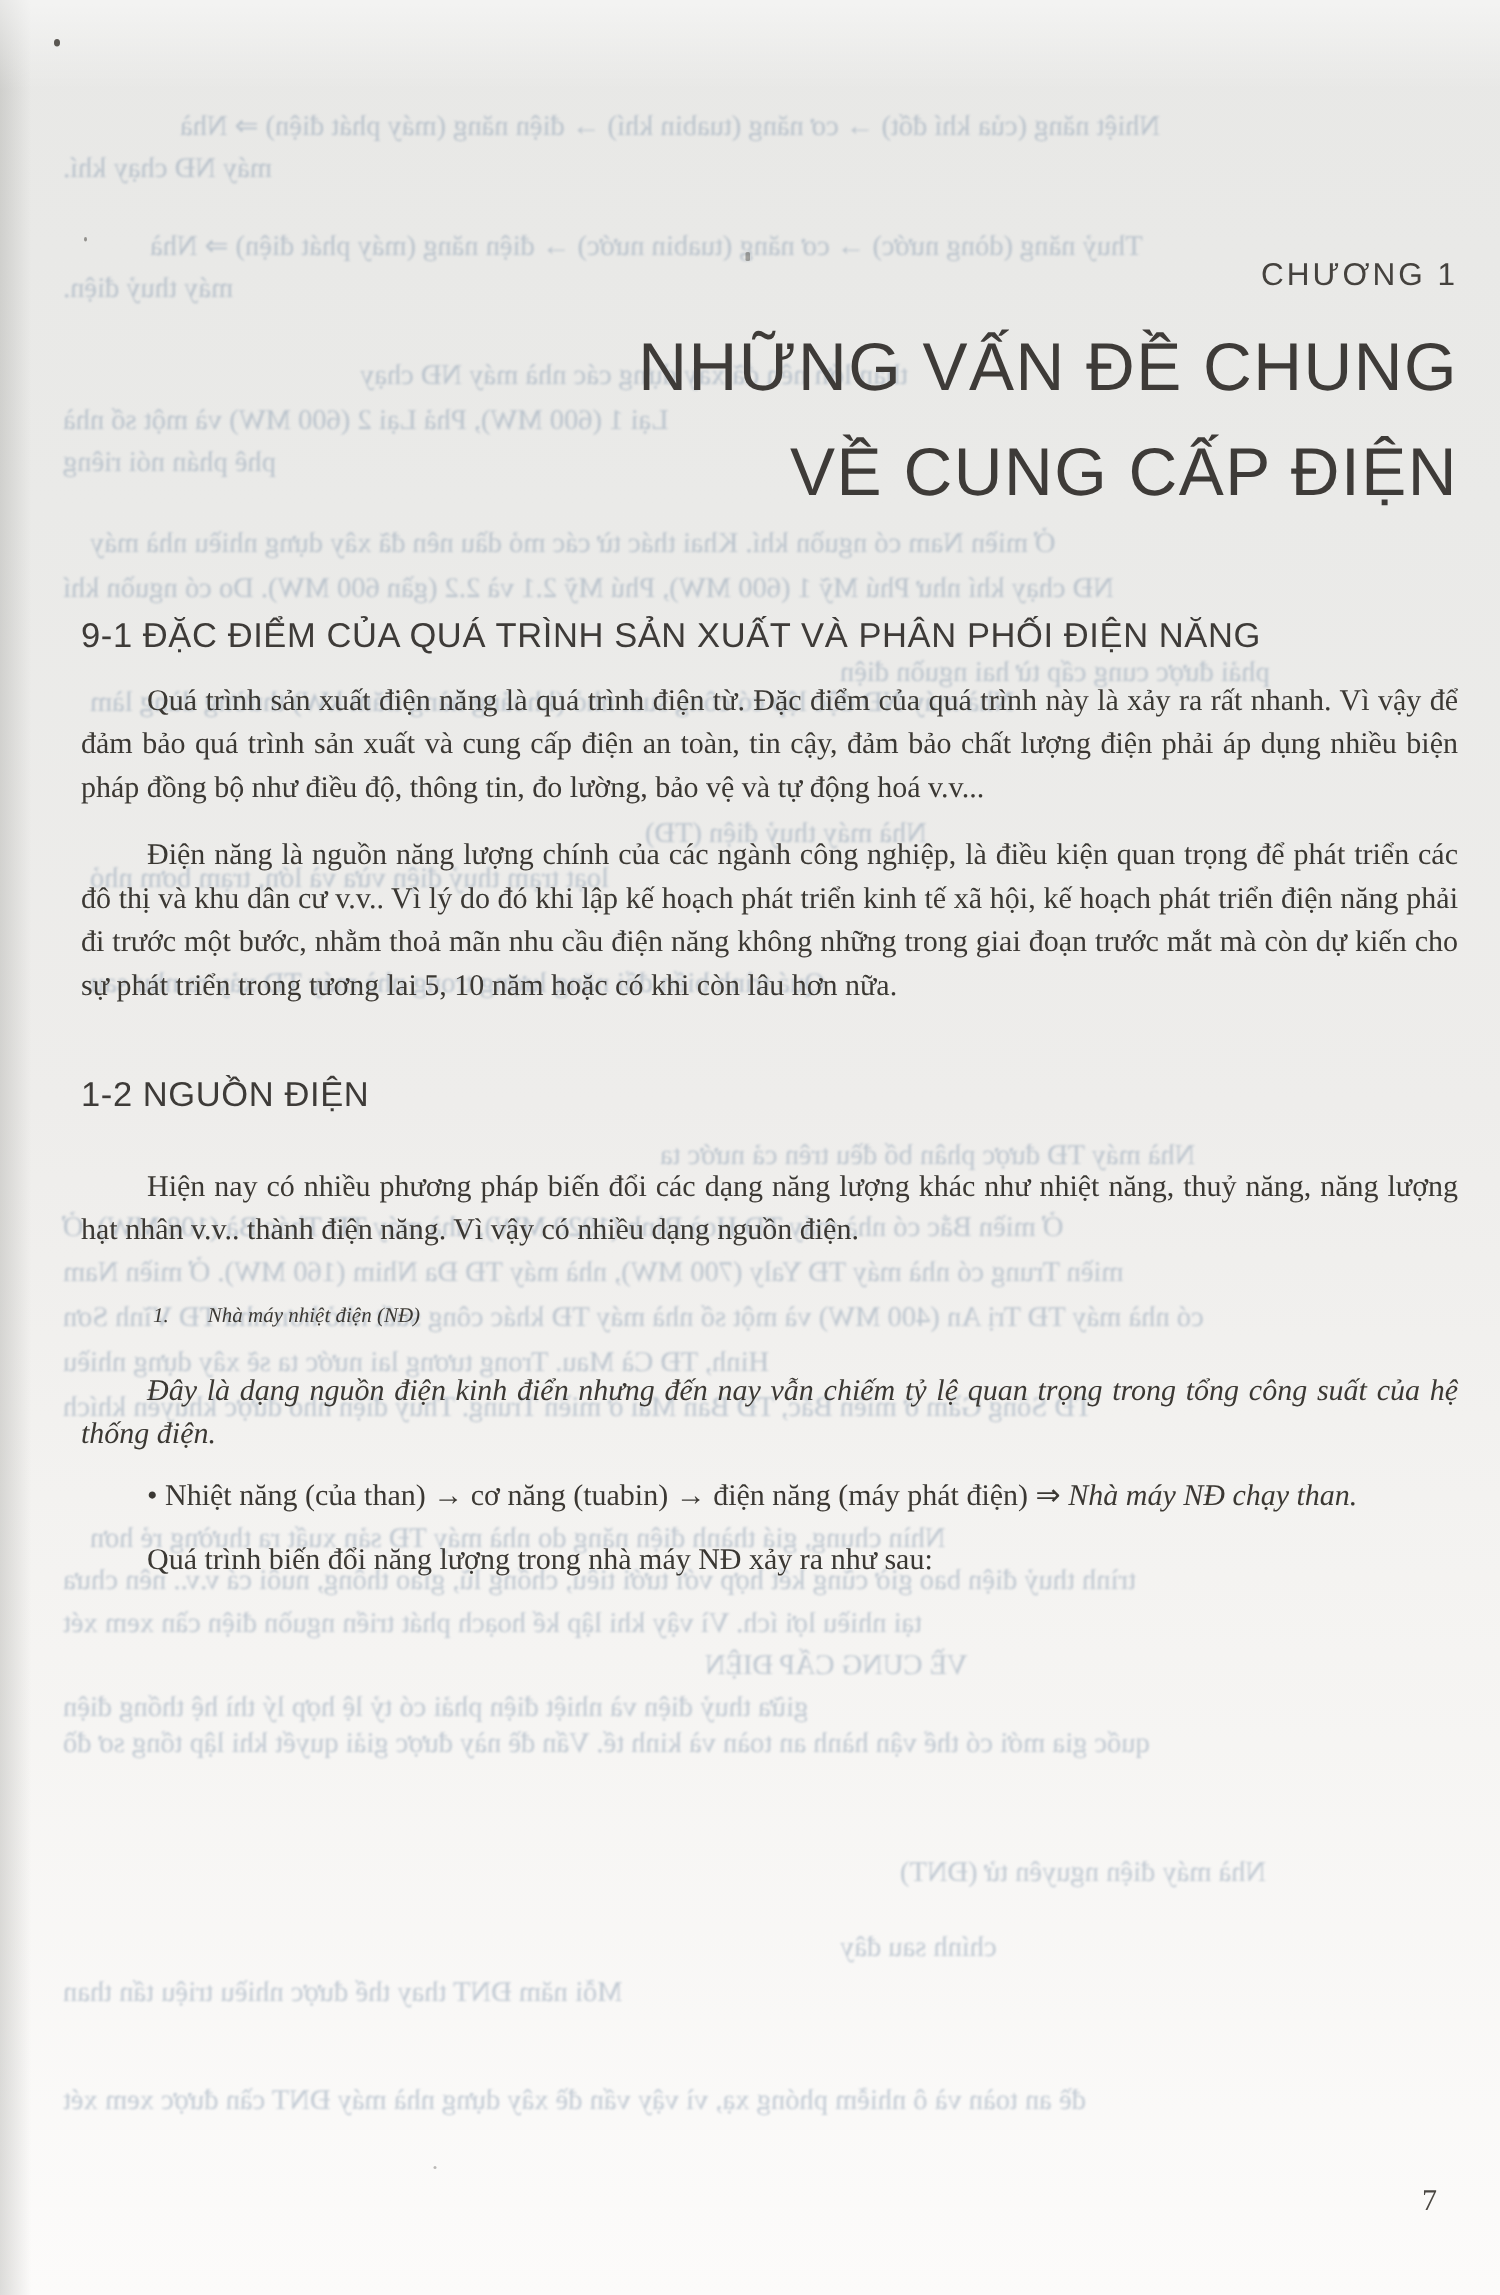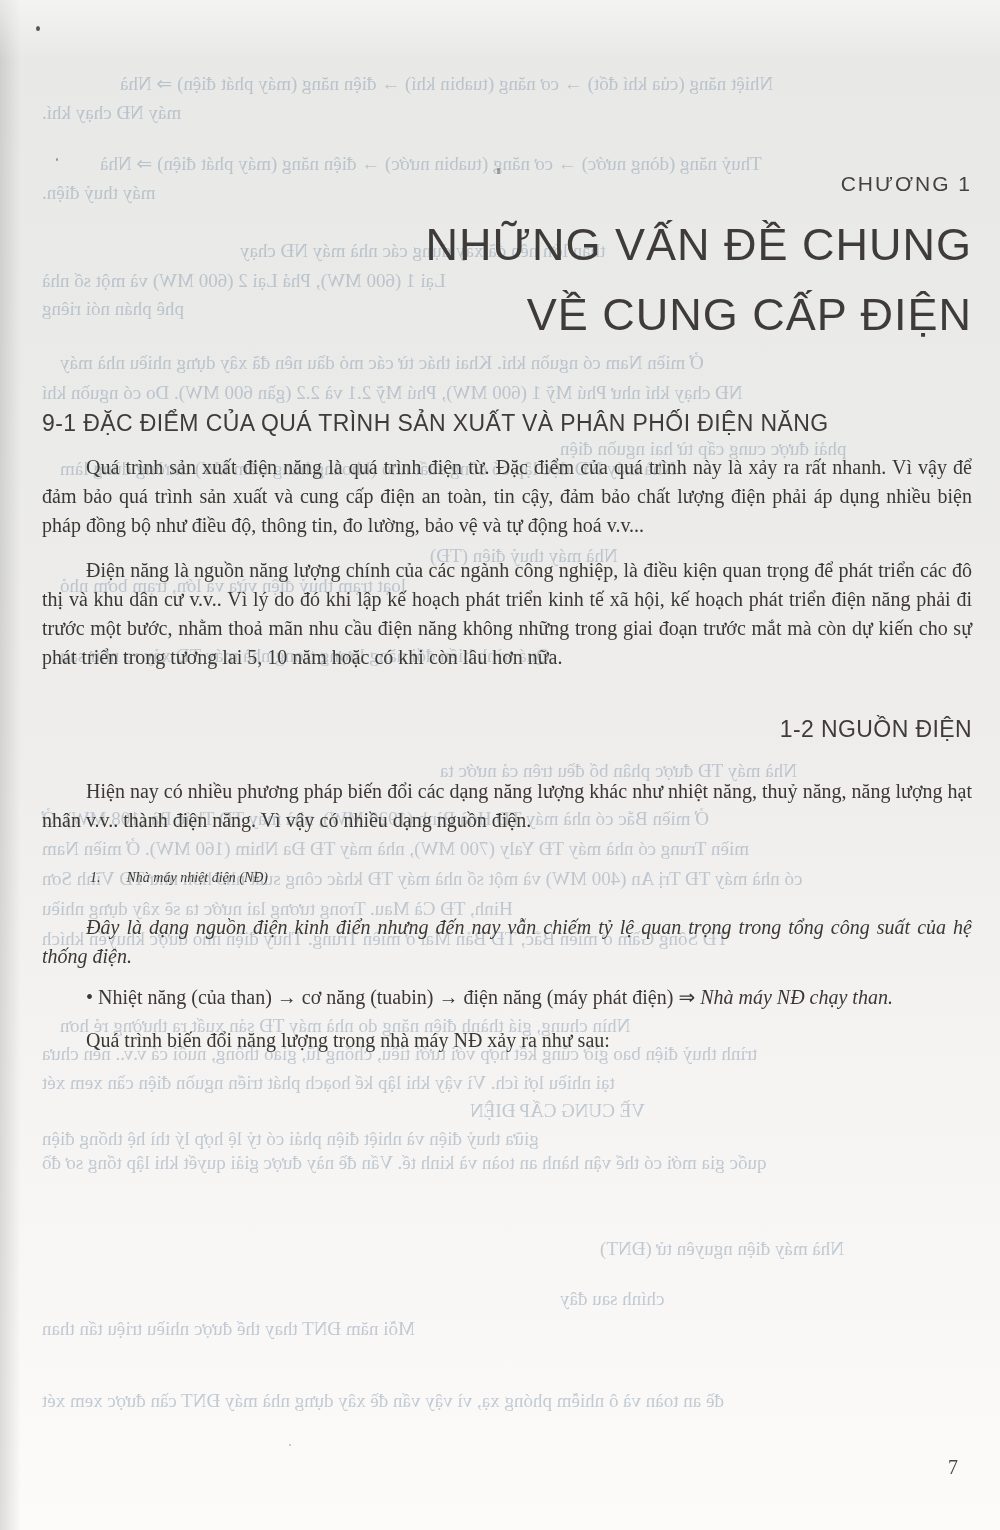--- a/index.html
+++ b/index.html
@@ -46,21 +46,21 @@
 
   
   .speck {
     position: absolute; background: #5a5752; border-radius: 50%;
     z-index: 3;
   }
 
   
   .content {
     position: relative; z-index: 2;
-    padding: 0 28px 0 42px;
+    padding: 0 28px 0 54px;
     color: #3b3833;
   }
   .chapter-label {
     margin-top: 172px;
     text-align: right;
     font-family: "Liberation Sans", sans-serif;
     font-size: 21px;
     letter-spacing: 2px;
     color: #45423e;
   }
@@ -75,21 +75,21 @@
     color: #3e3b38;
   }
   .section-heading {
     margin: 60px 0 0 0;
     font-family: "Liberation Sans", sans-serif;
     font-weight: 400;
     font-size: 23px;
     letter-spacing: 0.4px;
     color: #3e3b38;
   }
-  .section-heading.second { margin-top: 44px; text-align: right; }
+  .section-heading.second { margin-top: 44px; }
   .body-par {
     margin: 16px 0 0 0;
     font-size: 20px;
     line-height: 29px;
     text-align: justify;
     text-indent: 44px;
     color: #3b3833;
   }
   .body-par.first-after-heading { margin-top: 34px; }
   .subsection {

